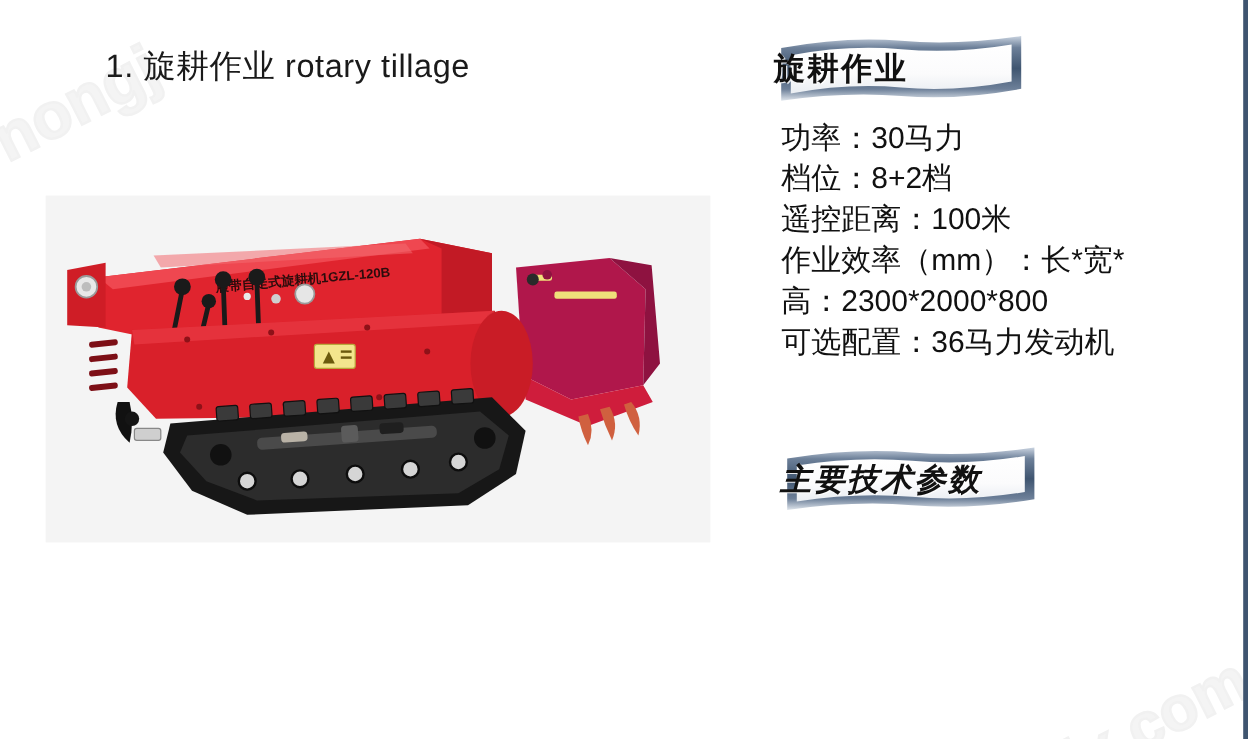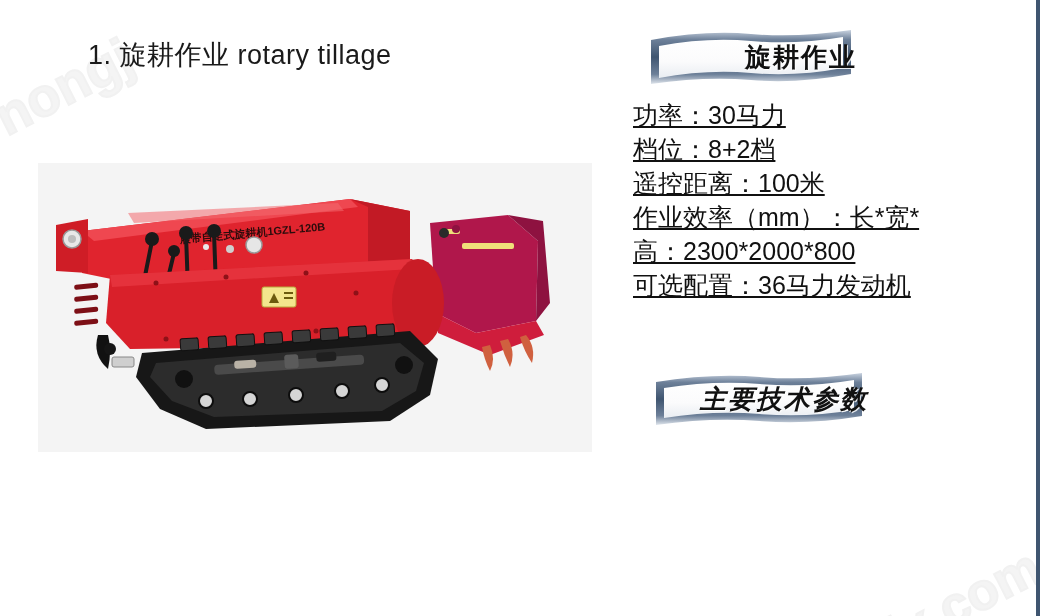--- a/index.html
+++ b/index.html
@@ -67,21 +67,21 @@
     background: #f4f4f4;
     overflow: hidden;
   }
   #photo svg { display: block; width: 100%; height: 100%; }
 
   
   .badge {
     position: absolute;
     display: flex;
     align-items: center;
-    justify-content: flex-end;
+    justify-content: flex-start;
   }
   .badge .ribbon-svg {
     position: absolute;
     left: 0; top: 0;
     width: 100%; height: 100%;
   }
   .badge .badge-label {
     position: relative;
     z-index: 2;
     font-size: 26px;
@@ -95,21 +95,21 @@
   #badge-2 { left: 650px; top: 371px; width: 218px; height: 56px; font-style: italic; }
 
   
   .spec-list {
     position: absolute;
     color: #111111;
     font-size: 25px;
     line-height: 34px;
     white-space: nowrap;
   }
-  #specs-main { left: 633px; top: 98px; text-decoration: underline; }
+  #specs-main { left: 651px; top: 98px; }
   #specs-tech { left: 655px; top: 444px; font-size: 24px; line-height: 32px; }
   .spec-line { display: block; }
 </style>
 </head>
 <body>
 
 <div id="page">
 
   <div class="wm" id="wm-tl">nongj</div>
   <div class="wm" id="wm-br">ngjx.com</div>

